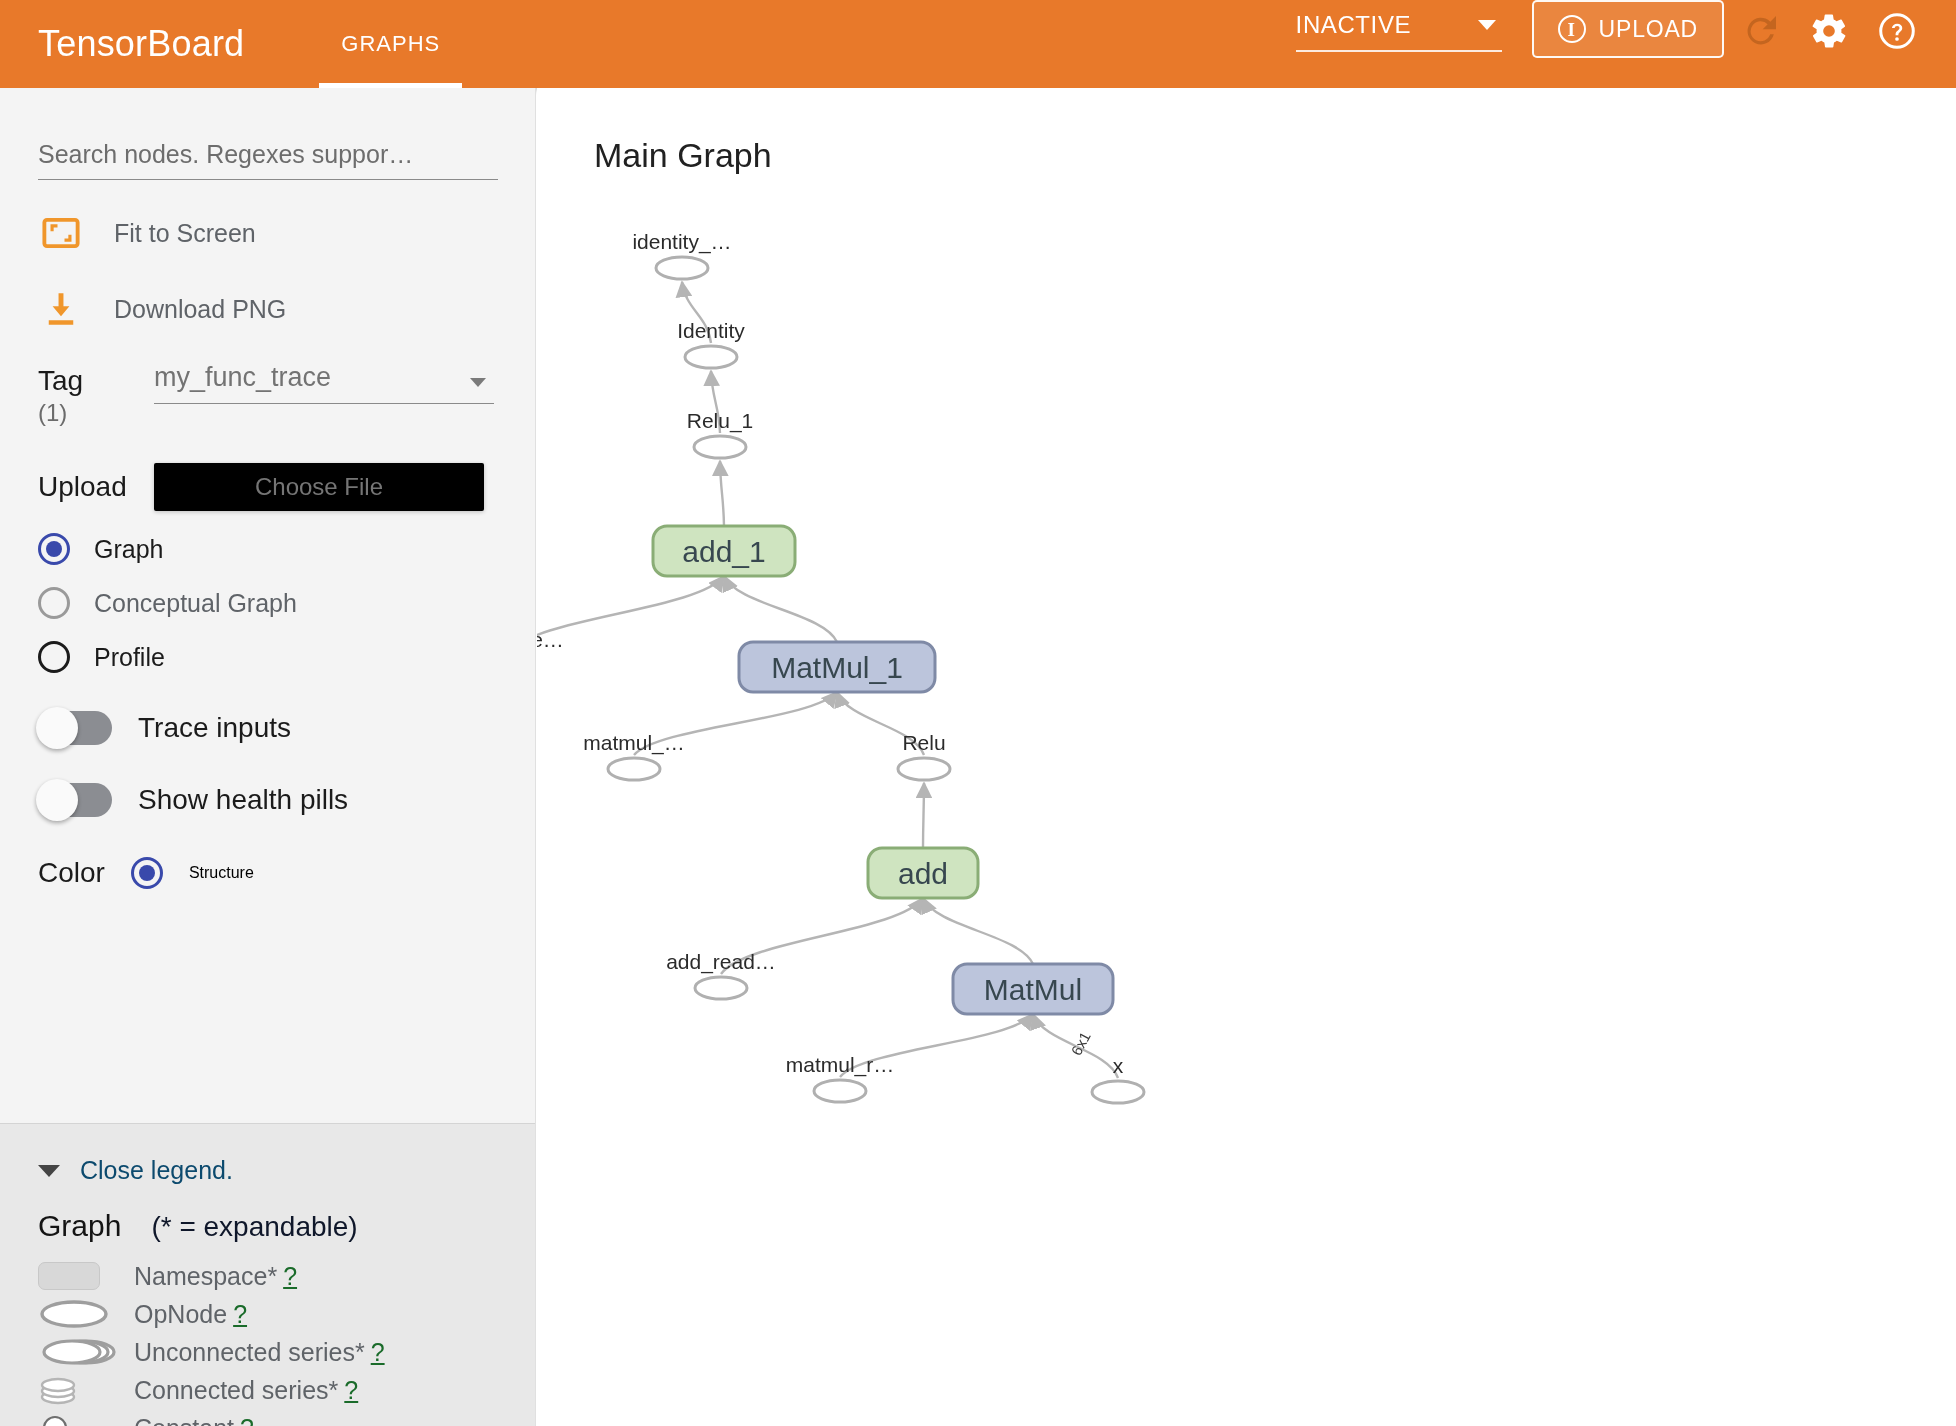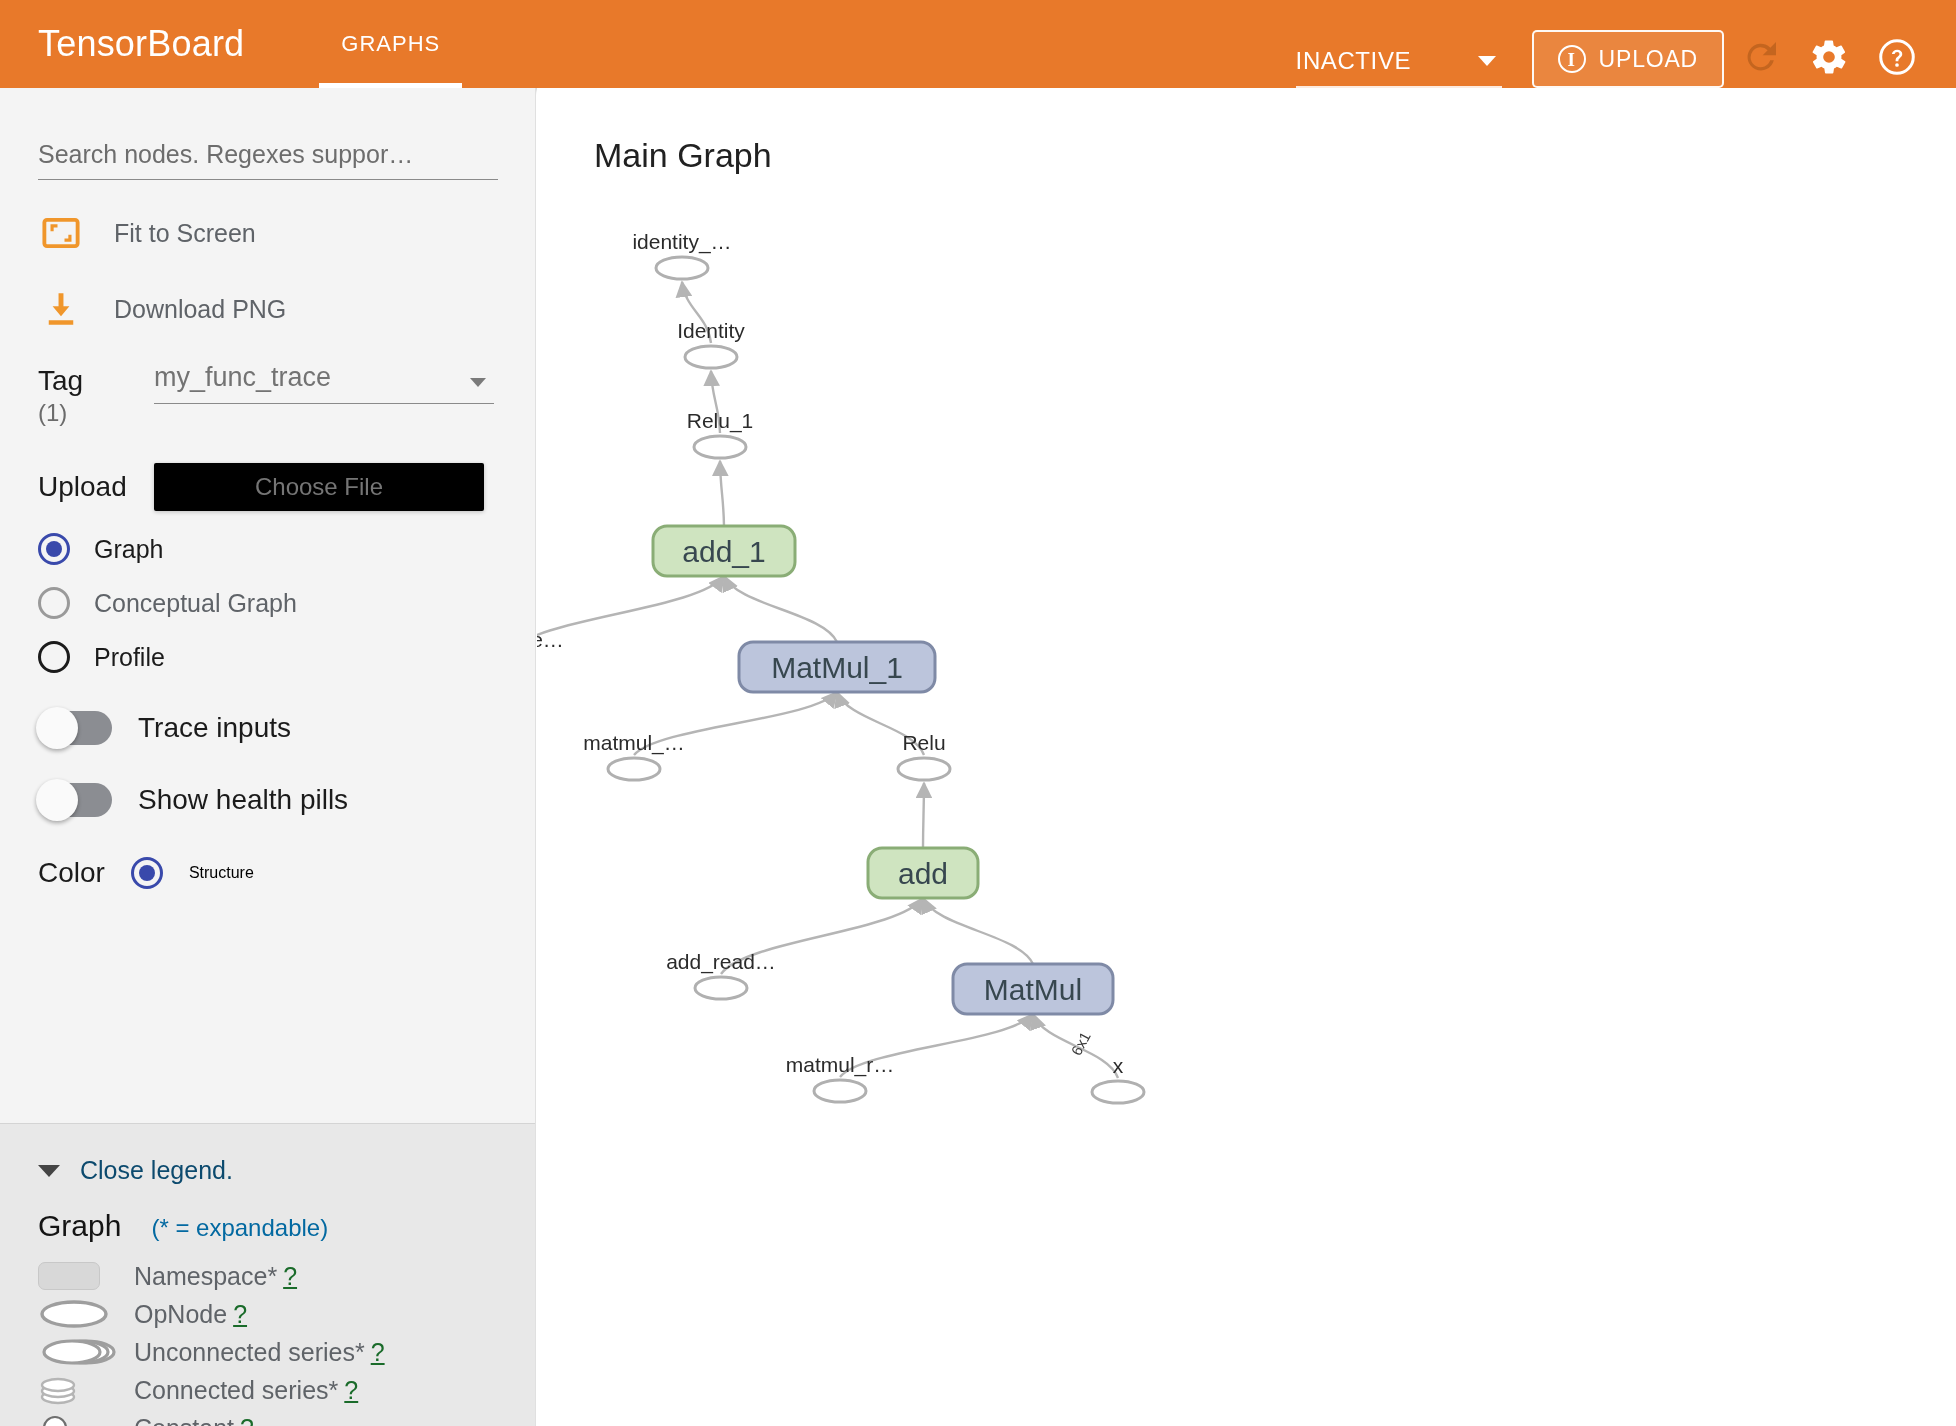--- a/index.html
+++ b/index.html
@@ -25,21 +25,21 @@
     position: relative; display: flex; align-items: center; padding: 0 22px;
     color: #fff; font-size: 22px; letter-spacing: 1.0px; font-weight: 500;
     text-transform: uppercase; cursor: pointer;
   }
   .tab.active::after {
     content: ""; position: absolute; left: 0; right: 0; bottom: 0;
     height: 5px; background: #fff;
   }
   .topright {
     position: absolute; right: 28px; top: 0; height: 88px;
-    display: flex; align-items: flex-end; gap: 0;
+    display: flex; align-items: flex-start; gap: 0;
   }
   .inactive-select {
     position: relative; display: flex; align-items: center;
     color: #fff; font-size: 24px; letter-spacing: .6px;
     width: 206px; height: 52px; margin-right: 30px;
     border-bottom: 2px solid rgba(255,255,255,.85);
     text-transform: uppercase;
   }
   .inactive-select .caret {
     position: absolute; right: 6px; top: 20px;
@@ -147,21 +147,21 @@
     overflow: hidden;
   }
   .legend-head { display: flex; align-items: center; gap: 20px; cursor: pointer; }
   .legend-head .chev {
     width: 0; height: 0; border-left: 11px solid transparent;
     border-right: 11px solid transparent; border-top: 12px solid #444;
   }
   .legend-head .txt { font-size: 25px; color: #0c4a6e; }
   .legend-title { display: flex; align-items: baseline; gap: 30px; margin-top: 24px; }
   .legend-title .g { font-size: 30px; color: #141414; }
-  .legend-title .exp { font-size: 24px; color: #0369a1; }
+  .legend-title .exp { font-size: 28px; color: #0f172a; }
   .legend-items { margin-top: 14px; }
   .legend-item { display: flex; align-items: center; height: 38px; }
   .legend-swatch { width: 96px; flex: none; display: flex; align-items: center; }
   .legend-text { font-size: 25px; color: #5f6368; }
   .legend-text .q {
     color: #1a6b2a; text-decoration: underline; cursor: pointer; margin-left: 6px;
   }
   .sw-namespace { width: 62px; height: 28px; border-radius: 7px; background: #d8d8d8; border: 1px solid #c8c8c8; }
 
   

